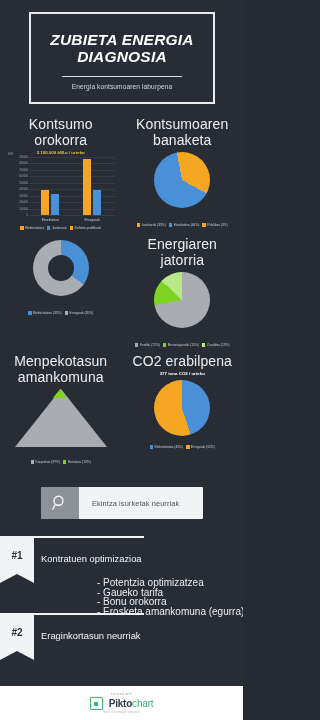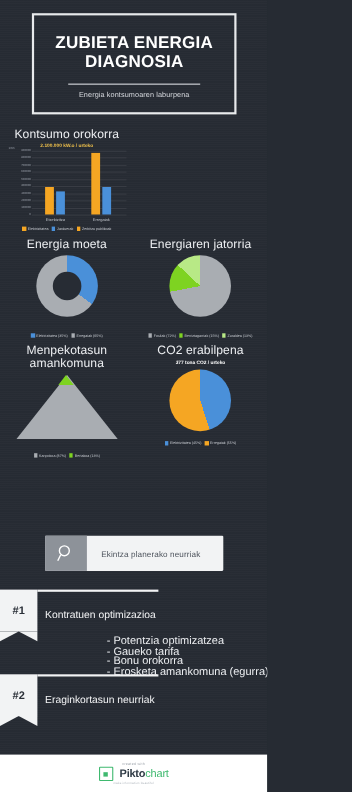--- a/index.html
+++ b/index.html
@@ -19,29 +19,29 @@
   }
   
   .header{
     position:absolute;left:29px;top:12px;width:186px;height:92px;
     border:2px solid #e8eaec;
     display:flex;flex-direction:column;align-items:center;justify-content:center;
     box-sizing:border-box;
   }
   .header-title{
     font-size:15.5px;font-weight:bold;letter-spacing:.2px;line-height:17px;
-    text-align:center;color:#ffffff;margin:4px;padding:0 0;
+    text-align:center;color:#ffffff;margin:4px;padding:0 0;font-style:italic;
   }
   .header-rule{width:120px;height:1px;background:#d9dce0;margin:7px 0 6px;}
   .header-sub{font-size:6.6px;color:#d4d7dc;text-align:center;letter-spacing:.1px;}
   
   .charts{position:absolute;left:0;top:112px;width:243px;}
   .row{display:flex;width:243px;}
   .cell{width:121.5px;box-sizing:border-box;padding:4px 5px 2px;}
-  .c-title{font-size:11px;text-align:center;color:#eceef1;margin-bottom:2px;letter-spacing:.1px;}
+  .c-title{font-size:14px;text-align:center;color:#eceef1;margin-bottom:2px;letter-spacing:.1px;}
   .c-sub{font-size:4.4px;font-weight:bold;text-align:center;color:#f0c14b;margin-bottom:2px;}
   .c-sub.white{color:#ffffff;}
   .plot{position:relative;height:68px;}
   
   .bar-wrap{position:relative;height:66px;margin:0 2px;}
   .yaxis{position:absolute;left:0;top:0;width:22px;height:58px;}
   .ytick{position:absolute;right:1px;font-size:2.6px;color:#9aa0aa;transform:translateY(-50%);white-space:nowrap;}
   .units{position:absolute;left:1px;top:-4px;font-size:2.6px;color:#9aa0aa;}
   .grid{position:absolute;left:22px;right:0;top:0;height:58px;}
   .gline{position:absolute;left:0;right:0;height:1px;background:rgba(255,255,255,0.07);}
@@ -168,26 +168,45 @@
               <span class="sw" style="background: rgb(74, 144, 217);"></span>
               <span class="lgt">Jarduerak</span>
             </div>
             <div class="lg">
               <span class="sw" style="background: rgb(245, 166, 35);"></span>
               <span class="lgt">Zerbitzu publikoak</span>
             </div>
           </div>
       </div>
 
+      <div class="cell">
+        <div class="c-title">Kontsumoaren banaketa</div>
+        <div class="plot">
+          <div class="pie" id="pie1" style="background: conic-gradient(rgb(245, 166, 35) 0deg, rgb(245, 166, 35) 118.8deg, rgb(74, 144, 217) 118.8deg, rgb(74, 144, 217) 349.2deg, rgb(245, 166, 35) 349.2deg, rgb(245, 166, 35) 360deg);"></div>
+        </div>
+        <div class="legend" id="legend1">
+            <div class="lg">
+              <span class="sw" style="background: rgb(245, 166, 35);"></span>
+              <span class="lgt">Jarduerak (33%)</span>
+            </div>
+            <div class="lg">
+              <span class="sw" style="background: rgb(74, 144, 217);"></span>
+              <span class="lgt">Etxebizitza (64%)</span>
+            </div>
+            <div class="lg">
+              <span class="sw" style="background: rgb(245, 166, 35);"></span>
+              <span class="lgt">Publikoa (3%)</span>
+            </div>
+          </div>
+      </div>
     </div>
 
     <div class="row">
 
       <div class="cell">
-        <div class="c-title">Energia moeta</div>
         <div class="plot">
           <div class="donut-wrap">
             <div class="pie" id="pie2" style="margin: 0px; background: conic-gradient(rgb(74, 144, 217) 0deg, rgb(74, 144, 217) 126deg, rgb(169, 173, 178) 126deg, rgb(169, 173, 178) 360deg);"></div>
             <div class="donut-hole"></div>
           </div>
         </div>
         <div class="legend" id="legend2">
             <div class="lg">
               <span class="sw" style="background: rgb(74, 144, 217);"></span>
               <span class="lgt">Elektrizitatea (35%)</span>
@@ -264,21 +283,21 @@
 
   </div>
 
   <div class="banner">
     <div class="banner-icon">
       <svg width="18" height="18" viewBox="0 0 24 24" fill="none" stroke="#ffffff" stroke-width="1.7">
         <circle cx="10" cy="9" r="6"></circle>
           <line x1="5.5" y1="14" x2="2" y2="21"></line>
       </svg>
     </div>
-    <div class="banner-text">Ekintza planerako neurriak</div>
+    <div class="banner-text">Ekintza isurketak neurriak</div>
   </div>
 
   <div class="sect" style="top:536px">
     <div class="sect-rule"></div>
     <div class="ribbon">
       <div class="flag">
         <span class="flag-num">#1</span>
       </div>
       <div class="sect-head">
         <div class="sect-title">Kontratuen optimizazioa</div>

